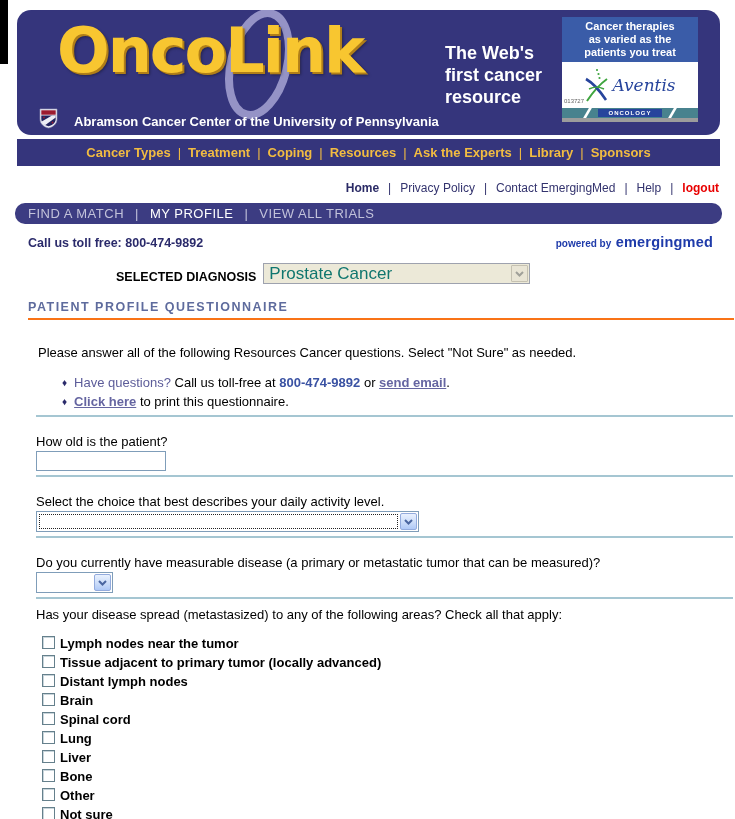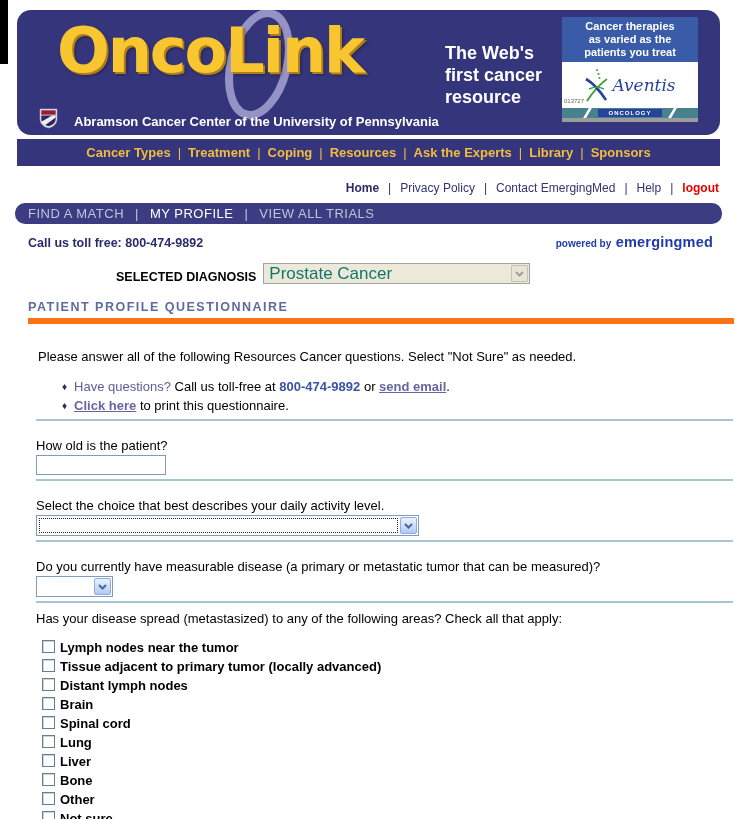--- a/index.html
+++ b/index.html
@@ -67,21 +67,21 @@
   .diag-label { font-weight:bold; font-size:12.5px; color:#000; margin-right:7px; }
   .combo { position:relative; height:21px; border:1px solid #9EA2AE; background:#ECE9D8; }
   .combo.disabled { width:267px; color:#0f766e; font-size:17px; line-height:19px;
                     padding-left:5px; }
   .combo .btn { position:absolute; right:1px; top:1px; bottom:1px; width:17px;
                 display:flex; align-items:center; justify-content:center; }
   .combo.disabled .btn { background:#E9E5D5; border:1px solid #C5C1B1; border-radius:1px; }
 
   
   .pptitle { margin:16px 1px 0 28px; padding-bottom:4px; color:#5E6B9D; font-weight:bold;
-             font-size:12.5px; letter-spacing:1.5px; border-bottom:6px solid #f97316; }
+             font-size:12.5px; letter-spacing:1.5px; border-bottom:2px solid #f97316; }
   .intro { margin:25px 0 0 38px; font-size:13px; }
   .bullets { margin:13px 0 0 62px; font-size:13px; line-height:19px; }
   .bullet-diamond::before { content:"♦"; color:#2B2B6B; font-size:10px; margin-right:7px;
                             vertical-align:1px; }
   .lnk { color:#6565A1; font-weight:bold; text-decoration:underline; cursor:pointer; }
   .q-strong { color:#5C5C99; font-weight:normal; }
   .phone-accent { color:#3A52A3; font-weight:bold; }
 
   .qline { border:none; border-top:2px solid #A5C6D2; margin:4px 2px 0 36px; }
   .qsec { margin-left:36px; font-size:13px; }

